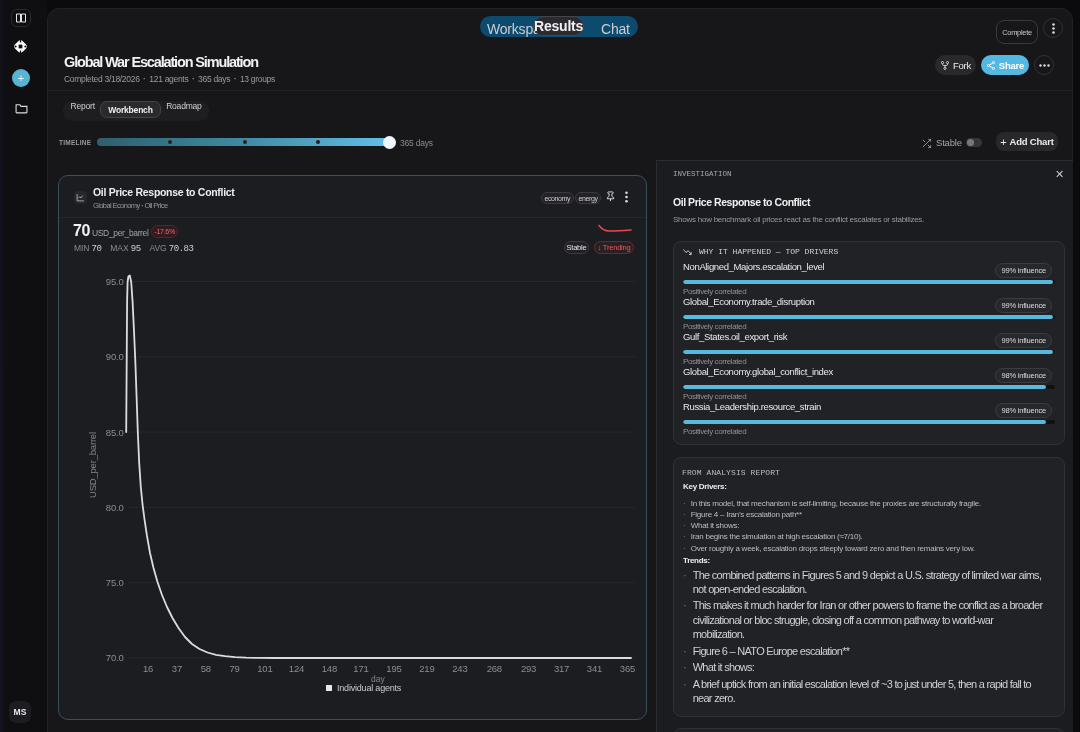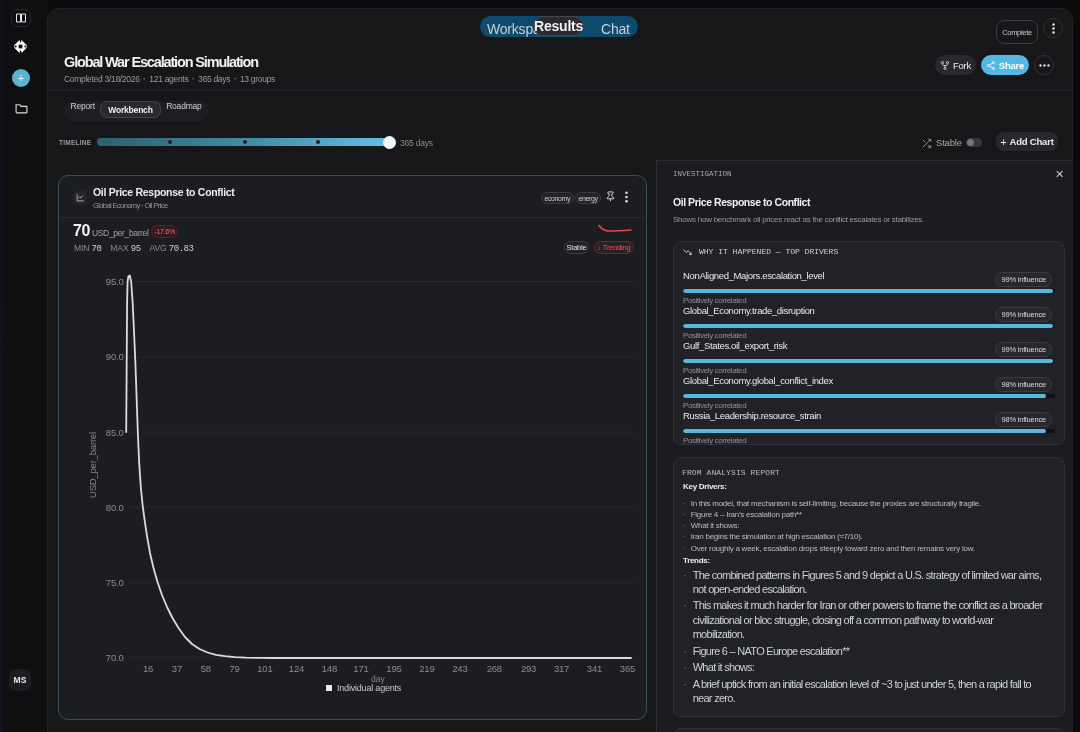--- a/index.html
+++ b/index.html
@@ -53,38 +53,38 @@
 #c-leg{position:absolute;left:267px;top:507px;font-size:9px;color:#c9c9cd;display:flex;align-items:center;gap:5px;letter-spacing:-0.2px;}
 #c-leg i{width:6px;height:6px;background:#e8e8ea;display:inline-block;}
 #inv{position:absolute;left:656px;top:160px;width:417px;height:572px;background:#1b1c1f;border-top:1px solid #2c2d31;border-left:1px solid #2c2d31;}
 #inv-head{position:absolute;left:16px;top:9px;font-family:"Liberation Mono",monospace;font-size:7.5px;letter-spacing:0px;color:#aaaaaf;}
 #inv-x{position:absolute;left:398px;top:7px;font-size:11px;color:#c9c9cd;}
 #inv-title{position:absolute;left:16px;top:35px;font-size:10.5px;font-weight:700;color:#f0f0f2;letter-spacing:-0.45px;}
 #inv-sub{position:absolute;left:16px;top:54px;font-size:8px;color:#9a9a9f;letter-spacing:-0.25px;}
 .icard{position:absolute;left:16px;width:392px;background:#212226;border:1px solid #303137;border-radius:8px;}
 #dcard{top:80px;height:204px;}
 #dhead{position:absolute;left:9px;top:5px;font-family:"Liberation Mono",monospace;font-size:8px;letter-spacing:0px;color:#d0d3d7;display:flex;gap:5px;align-items:center;}
-.drow{position:absolute;left:9px;width:372px;height:35px;margin-top:9px;}
+.drow{position:absolute;left:9px;width:372px;height:35px;}
 .dname{position:absolute;left:0;top:0;font-size:9.5px;color:#e9e9eb;letter-spacing:-0.35px;}
 .dpill{position:absolute;right:3px;top:2px;height:15px;border:1px solid #3b3c41;background:#27282c;border-radius:8px;font-size:7.5px;color:#dadadd;display:flex;align-items:center;padding:0 5px;letter-spacing:-0.2px;}
 .dtrack{position:absolute;left:0;top:18.5px;width:100%;height:4px;border-radius:2px;background:#101011;overflow:hidden;}
 .dfill{height:100%;border-radius:2px;background:#57b9de;}
 .dcorr{position:absolute;left:0;top:25.5px;font-size:8px;color:#8f8f94;letter-spacing:-0.4px;}
 #acard{top:296px;height:260px;}
 #ahead{position:absolute;left:8px;top:10px;font-family:"Liberation Mono",monospace;font-size:8px;letter-spacing:.1px;color:#bcbcc1;}
 #kdt{position:absolute;left:9px;top:24px;font-size:8px;font-weight:700;color:#ededef;letter-spacing:-0.3px;}
 #kdlist{position:absolute;left:9px;top:39.5px;width:372px;}
 .kdb{display:flex;gap:5px;font-size:8px;color:#bbbdc0;line-height:11.3px;letter-spacing:-0.25px;white-space:nowrap;}
 .bdot{color:#77777c;letter-spacing:0;}
 #trt{position:absolute;left:9px;top:98px;font-size:8px;font-weight:700;color:#ededef;letter-spacing:-0.3px;}
 #trlist{position:absolute;left:9px;top:109.5px;width:372px;}
 .trb{display:flex;gap:6px;font-size:11px;color:#ced1d4;line-height:14.3px;margin-bottom:2.3px;letter-spacing:-0.72px;white-space:nowrap;}
 .bdot2{color:#77777c;letter-spacing:0;}
 #ncard{top:567px;height:40px;}
-#ms{position:absolute;left:9px;top:669px;width:22px;height:22px;background:#1d1d21;border-radius:7px;color:#e8e8ea;font-size:8.5px;font-weight:700;display:flex;align-items:center;justify-content:center;letter-spacing:.2px;}
+#ms{position:absolute;left:9px;top:701px;width:22px;height:22px;background:#1d1d21;border-radius:7px;color:#e8e8ea;font-size:8.5px;font-weight:700;display:flex;align-items:center;justify-content:center;letter-spacing:.2px;}
 </style></head>
 <body>
 <div id="app">
 <div id="main"></div>
 <div id="sidebar">
  <div class="sbtn">
   <svg width="12" height="12" viewBox="0 0 24 24" fill="none" stroke="#e6e6e9" stroke-width="2">
           <path d="M3 4h8v16H3zM13 4h8v16h-8z"></path>
         </svg>
  </div>

